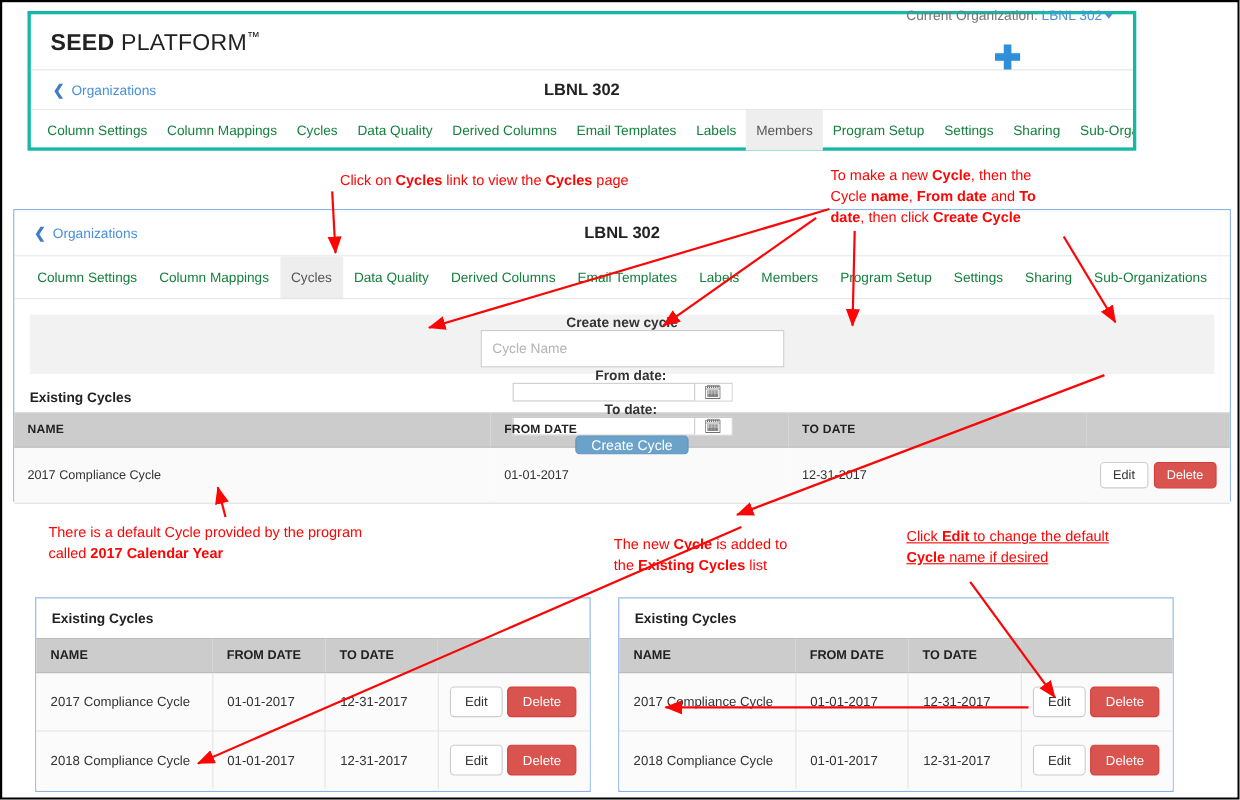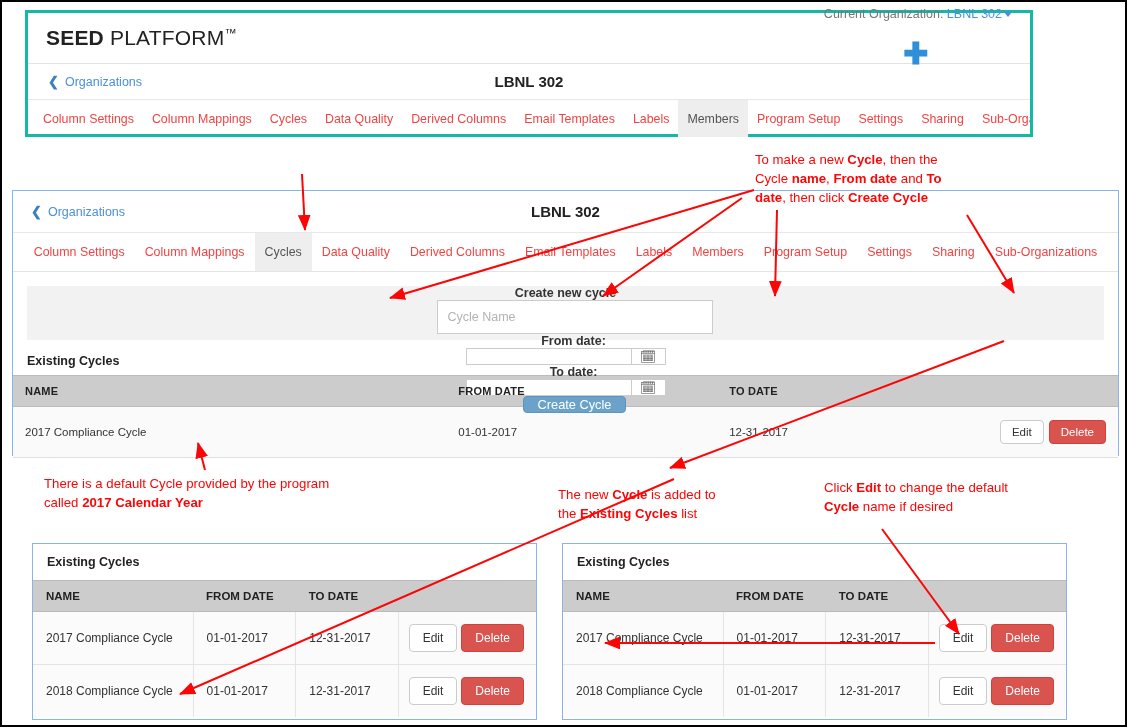--- a/index.html
+++ b/index.html
@@ -80,21 +80,21 @@
 
   .tabbar {
     height: 37px;
     display: flex; align-items: stretch;
     font-size: 12.4px;
     overflow: hidden;
   }
   .tabbar .tab {
     display: flex; align-items: center;
     padding: 0 9px;
-    color: #ef4444;
+    color: #15803d;
     white-space: nowrap;
   }
   .tabbar .tab.active {
     background: #eeeeee;
     color: #555;
   }
   .p1-tabs { padding-left: 6px; }
 
   
   .panel2 {
@@ -417,38 +417,41 @@
           <tr>
             <td>2018 Compliance Cycle</td>
             <td>01-01-2017</td>
             <td>12-31-2017</td>
             <td class="act-cell"><span class="btn-edit">Edit</span><span class="btn-delete">Delete</span></td>
           </tr>
         </tbody>
     </table>
   </div>
 
+  <div class="anno" style="left:307px; top:152px;">
+    <span>Click on </span><b>Cycles</b><span> link to view the </span><b>Cycles</b><span> page</span>
+  </div>
 
   <div class="anno" style="left:753px; top:148px; width:262px;">
     <div><span>To make a new </span><b>Cycle</b><span>, then the</span></div>
     <div><span>Cycle </span><b>name</b><span>, </span><b>From date</b><span> and </span><b>To</b></div>
     <div><b>date</b><span>, then click </span><b>Create Cycle</b></div>
   </div>
 
   <div class="anno" style="left:42px; top:472px; width:420px;">
     <div>There is a default Cycle provided by the program</div>
     <div><span>called </span><b>2017 Calendar Year</b></div>
   </div>
 
   <div class="anno" style="left:556px; top:483px; width:260px;">
     <div><span>The new </span><b>Cycle</b><span> is added to</span></div>
     <div><span>the </span><b>Existing Cycles</b><span> list</span></div>
   </div>
 
-  <div class="anno" style="left:822px; top:476px; width:250px;">
+  <div class="anno" style="left:822px; top:476px; width:250px;text-decoration:underline;">
     <div><span>Click </span><b>Edit</b><span> to change the default</span></div>
     <div><b>Cycle</b><span> name if desired</span></div>
   </div>
 
   <svg class="arrows" viewBox="0 0 1127 727">
     <defs>
       <marker id="ah" markerWidth="9" markerHeight="9" refX="7.5" refY="3.2" orient="auto">
         <path d="M0,0 L8,3.2 L0,6.4 z" fill="#fb0505"></path>
       </marker>
     </defs>

